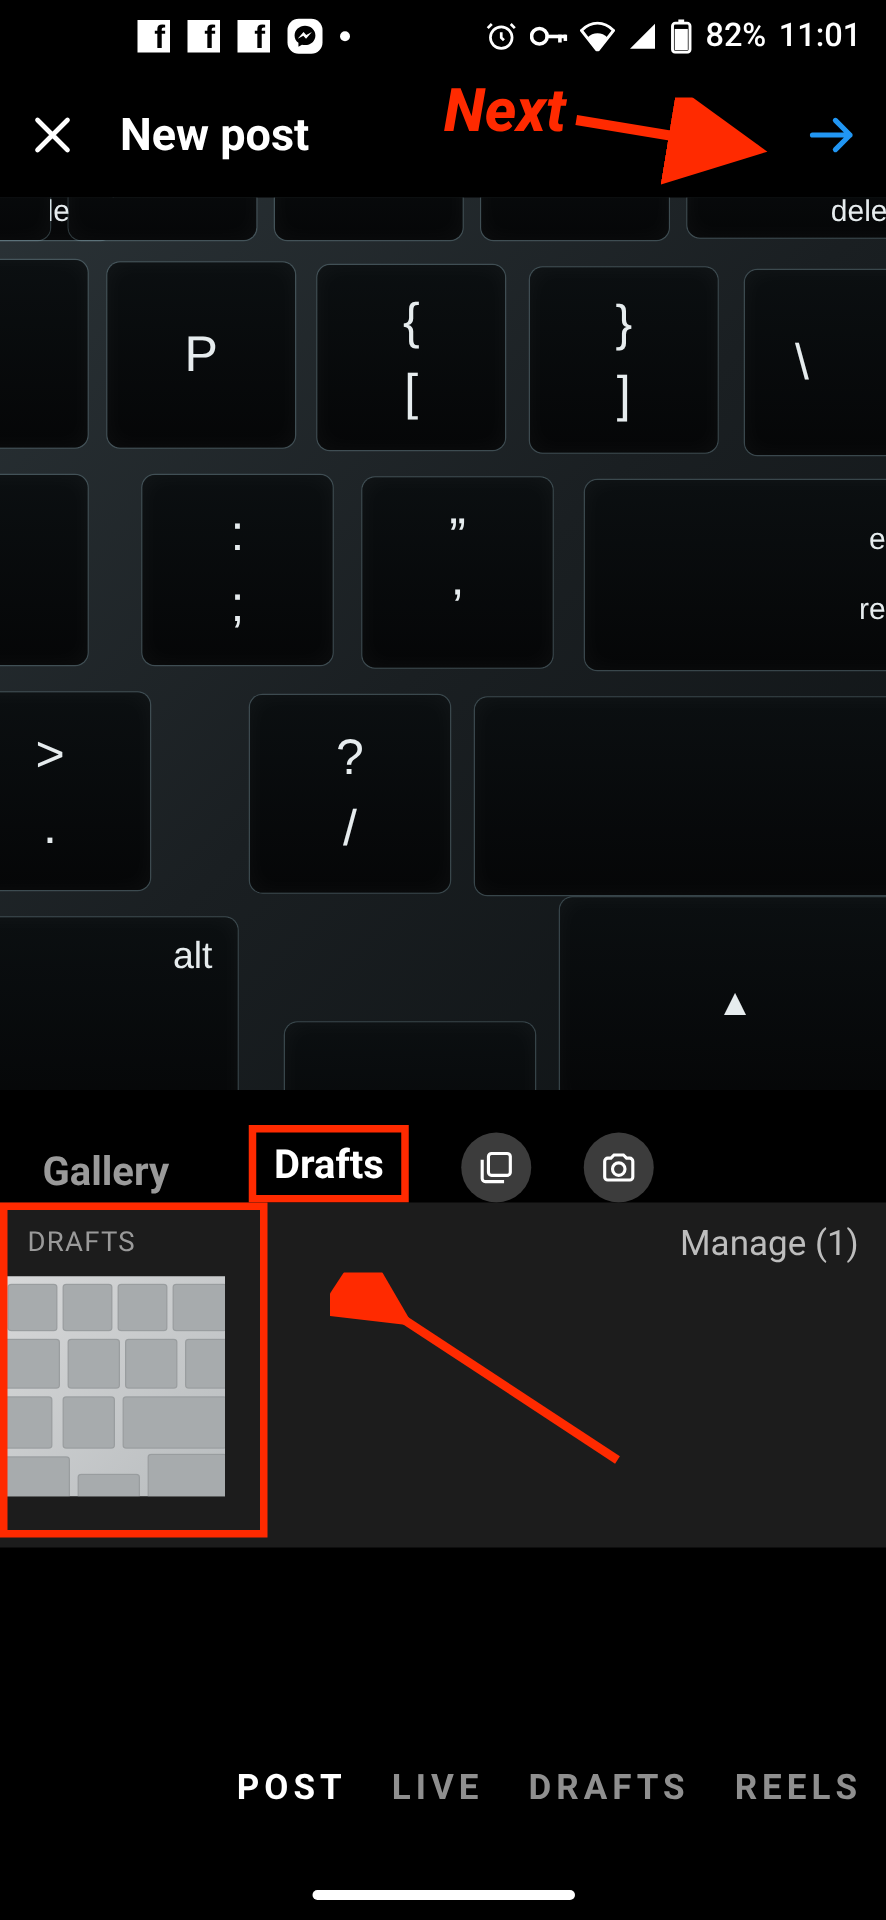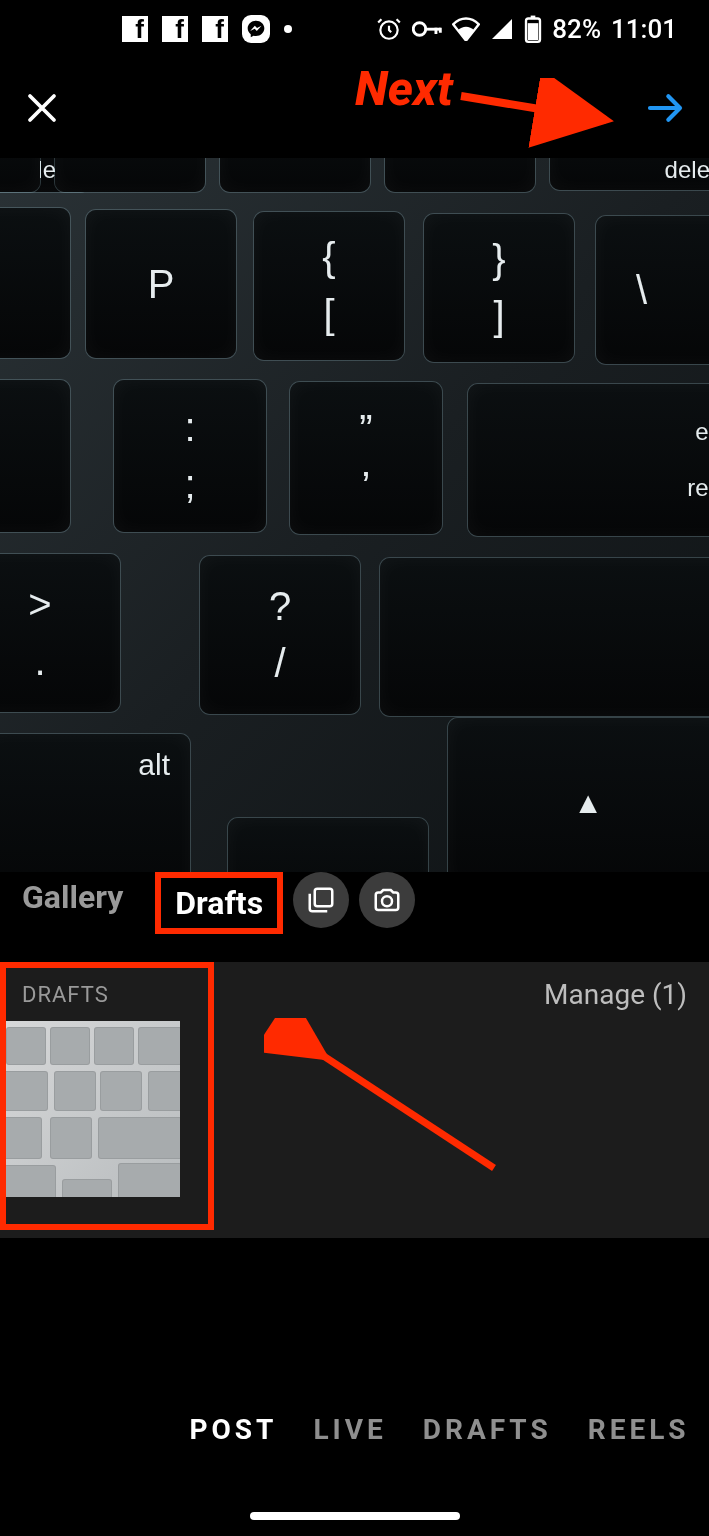--- a/index.html
+++ b/index.html
@@ -1,19 +1,19 @@
 <!DOCTYPE html>
 <html><head>
 <meta charset="utf-8">
 <style>
   * { margin: 0; padding: 0; box-sizing: border-box; }
   html, body { width: 709px; height: 1536px; background: #000; font-family: -apple-system, Roboto, "Helvetica Neue", Arial, sans-serif; color: #fff; overflow: hidden; }
 
   
-  .status-bar { height: 58px; display: flex; align-items: center; padding: 0 32px; }
+  .status-bar { height: 58px; display: flex; align-items: center; padding: 0 20px; }
   .status-left { display: flex; align-items: center; gap: 14px; padding-left: 90px; }
   .status-right { margin-left: auto; display: flex; align-items: center; gap: 10px; font-size: 26px; font-weight: 500; }
   .fb-box { width: 26px; height: 26px; background: #fff; position: relative; }
   .fb-box::after { content: "f"; position: absolute; right: 4px; bottom: -3px; color: #000; font-weight: 900; font-size: 26px; font-family: Arial; }
   .msgr { width: 28px; height: 28px; background: #fff; border-radius: 9px; display:flex;align-items:center;justify-content:center;}
   .dot { width: 8px; height: 8px; border-radius: 50%; background: #fff; }
   .status-right svg { display:block; }
 
   
   .app-header { height: 100px; display: flex; align-items: center; padding: 0 22px; position: relative; }
@@ -23,21 +23,21 @@
 
   
   .preview { position: relative; width: 709px; height: 714px; background: linear-gradient(135deg,#2a3236 0%, #1a1f22 50%, #0e1214 100%); overflow: hidden; }
   .kb-key { position:absolute; background: linear-gradient(180deg,#0b0f11 0%, #050607 100%); border-radius: 10px; box-shadow: 0 0 0 1px rgba(160,200,210,.25), inset 0 0 20px rgba(255,255,255,.04); color:#e6ecee; display:flex; flex-direction:column; align-items:center; justify-content:center; font-size:40px; font-weight:400; font-family: "Helvetica Neue", Arial, sans-serif; }
   .kb-key.small{font-size:30px;}
   .kb-key.tiny{font-size:24px;}
   .kb-key .top{margin-bottom:6px;}
   .kb-key .bot{margin-top:6px;}
 
   
-  .tabs-row { height: 90px; display:flex; align-items:flex-start; padding: 0 8px; background:#000; }
+  .tabs-row { height: 90px; display:flex; align-items:flex-end; padding: 0 20px; background:#000;gap:32px; }
   .tab { font-size: 32px; font-weight: 700; color: #9a9a9a; padding: 6px 14px; }
   .tab.active { color: #fff; }
   .tab.drafts-outline { border: 6px solid #ff2a00; margin-left: 18px; }
   .icon-btn { width: 56px; height: 56px; border-radius: 50%; background: #3c3c3c; display:flex; align-items:center; justify-content:center; margin-left: 10px; }
   .icon-btn:first-of-type { margin-left: auto; }
 
   
   .drafts-section { background: #1c1c1c; padding: 16px 22px 30px 22px; position: relative; height: 276px; }
   .drafts-header { display:flex; align-items:center; justify-content:space-between; font-size:22px; color:#9a9a9a; letter-spacing:1px; margin-bottom:10px;}
   .drafts-header .right { font-size:28px; color:#bdbdbd; letter-spacing:0;}
@@ -99,20 +99,21 @@
     <span>11:01</span>
   </div>
 </div>
 
 <div class="app-header">
   <div class="close-btn">
     <svg width="36" height="36" viewBox="0 0 24 24" fill="none" stroke="#fff" stroke-width="2.5" stroke-linecap="round">
         <path d="M4 4l16 16M20 4L4 20"></path>
       </svg>
   </div>
+  <div class="header-title">New post</div>
   <div class="next-arrow">
     <svg width="40" height="40" viewBox="0 0 24 24" fill="none" stroke="#2196f3" stroke-width="2.5" stroke-linecap="round" stroke-linejoin="round">
         <path d="M3 12h18M14 5l7 7-7 7"></path>
       </svg>
   </div>
 </div>
 
 <div class="annot-next">Next</div>
 <svg class="annot-arrow1" width="180" height="70" viewBox="0 0 180 70">
   <defs>

